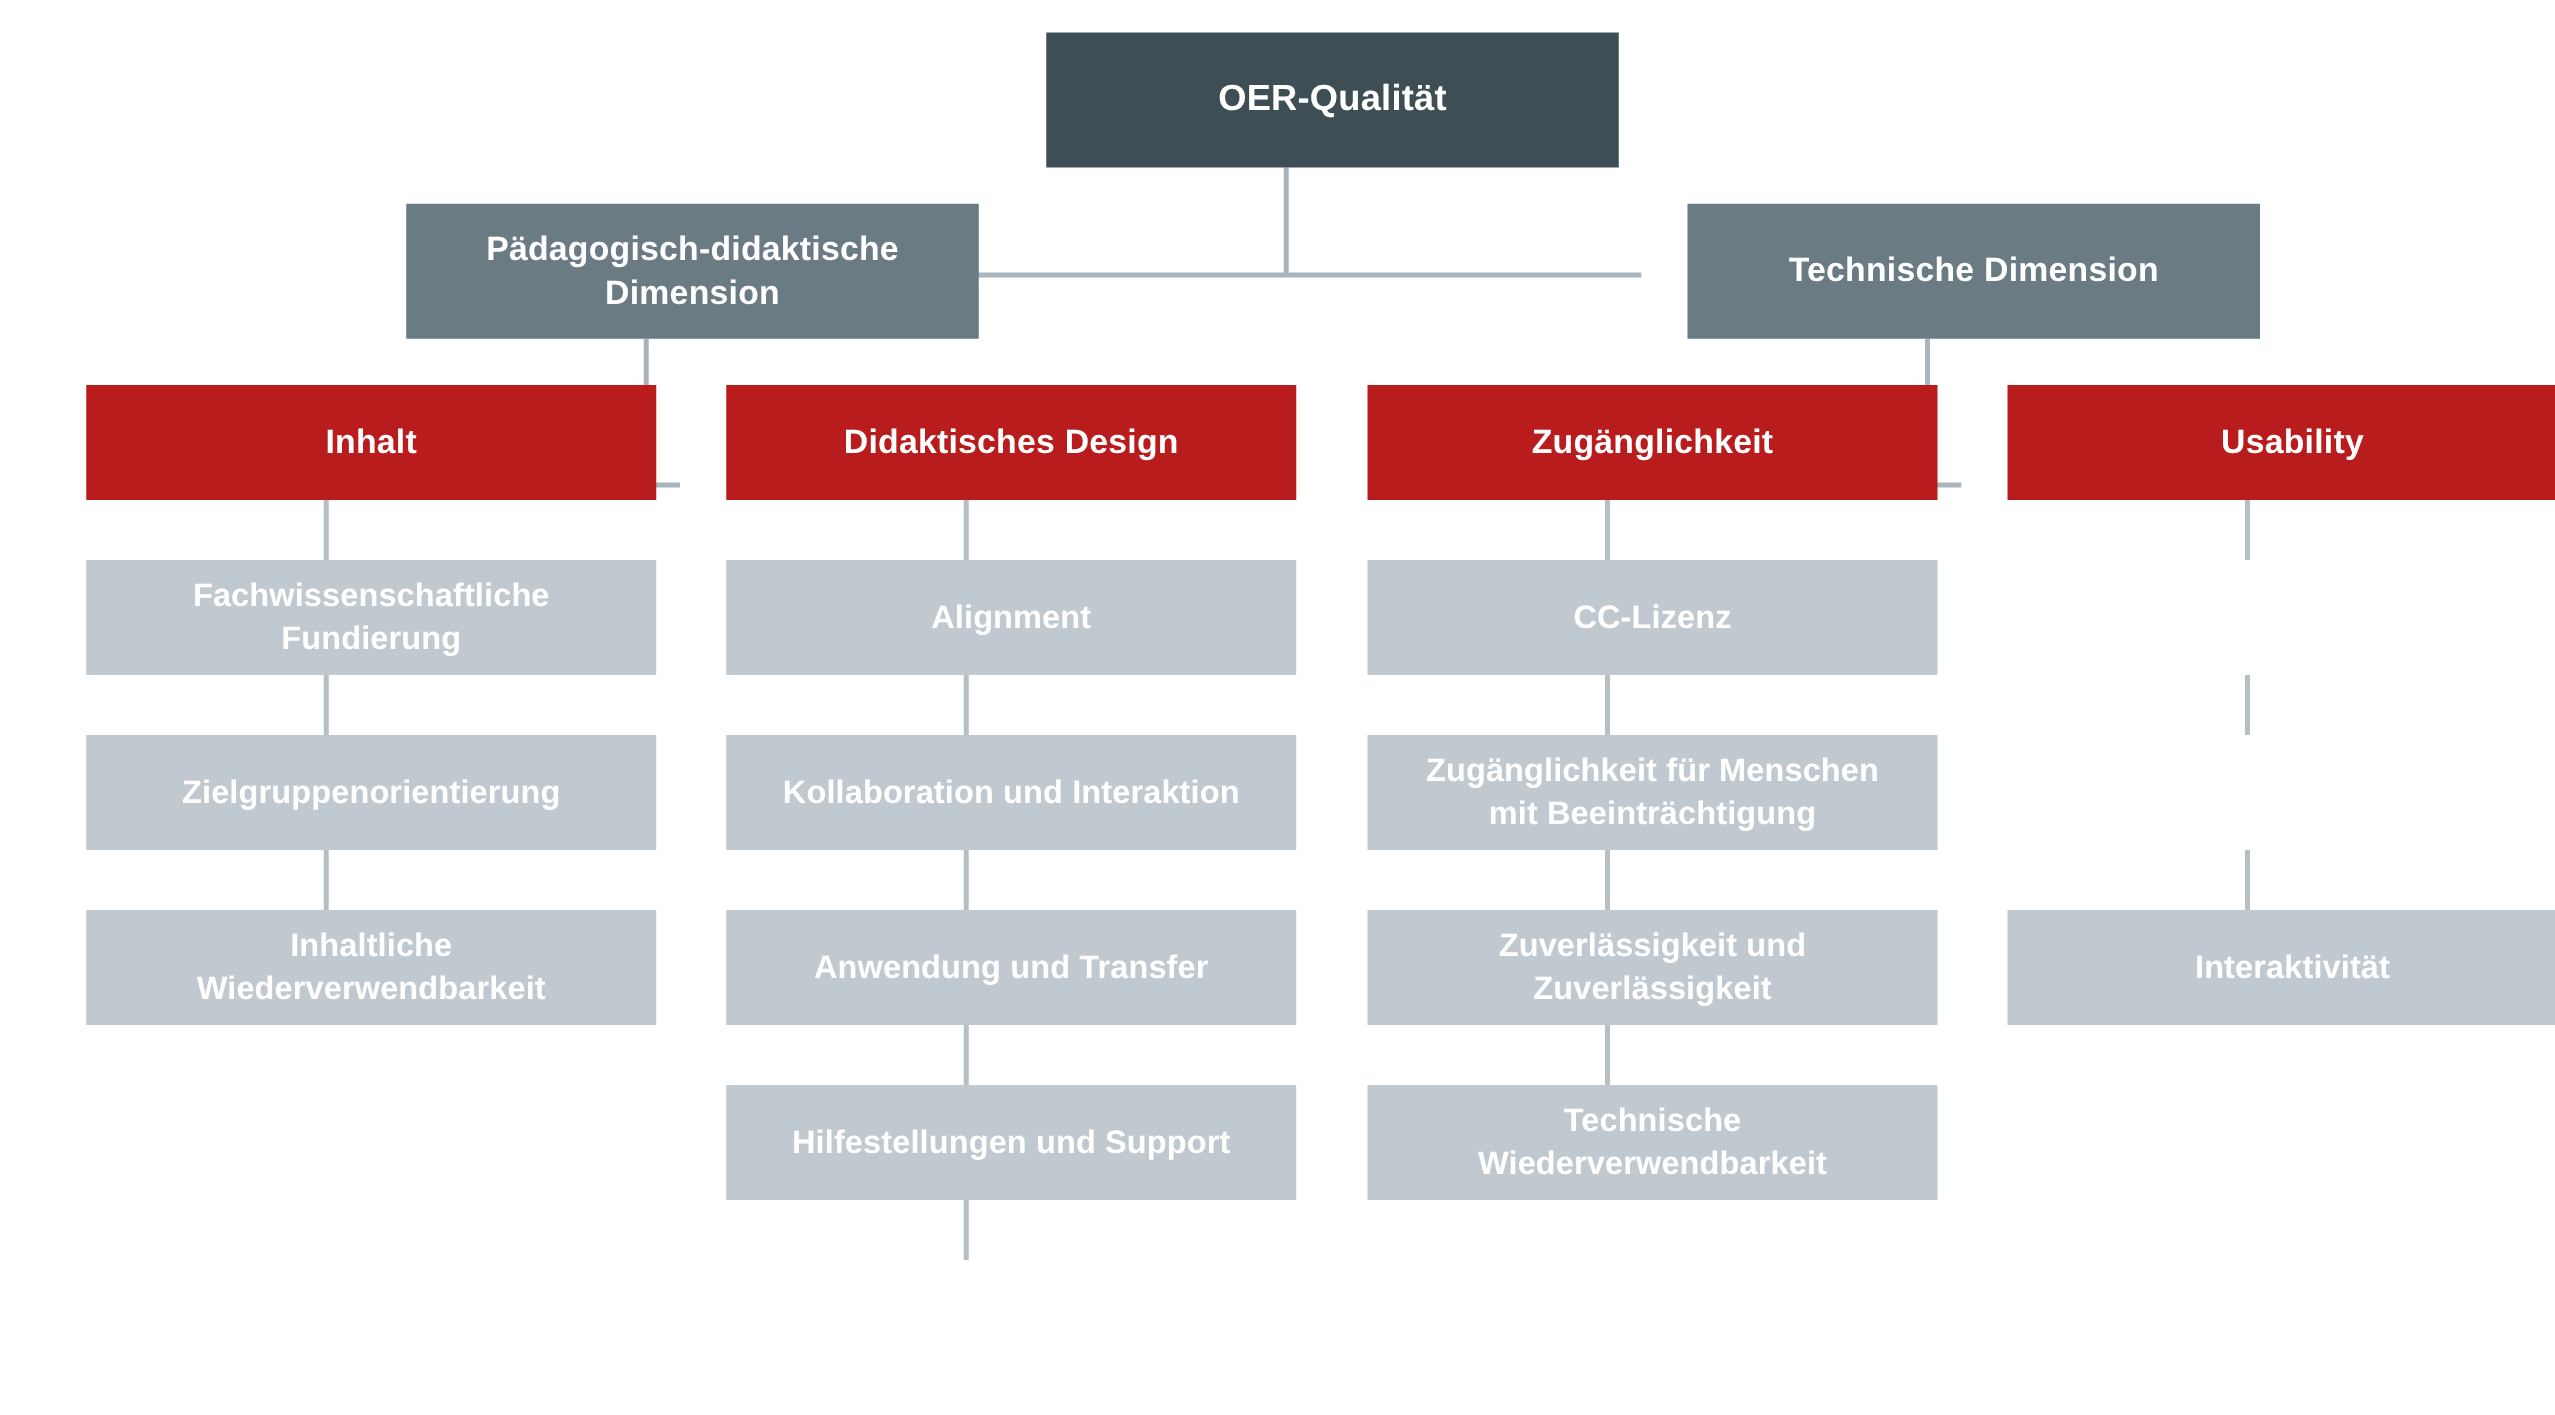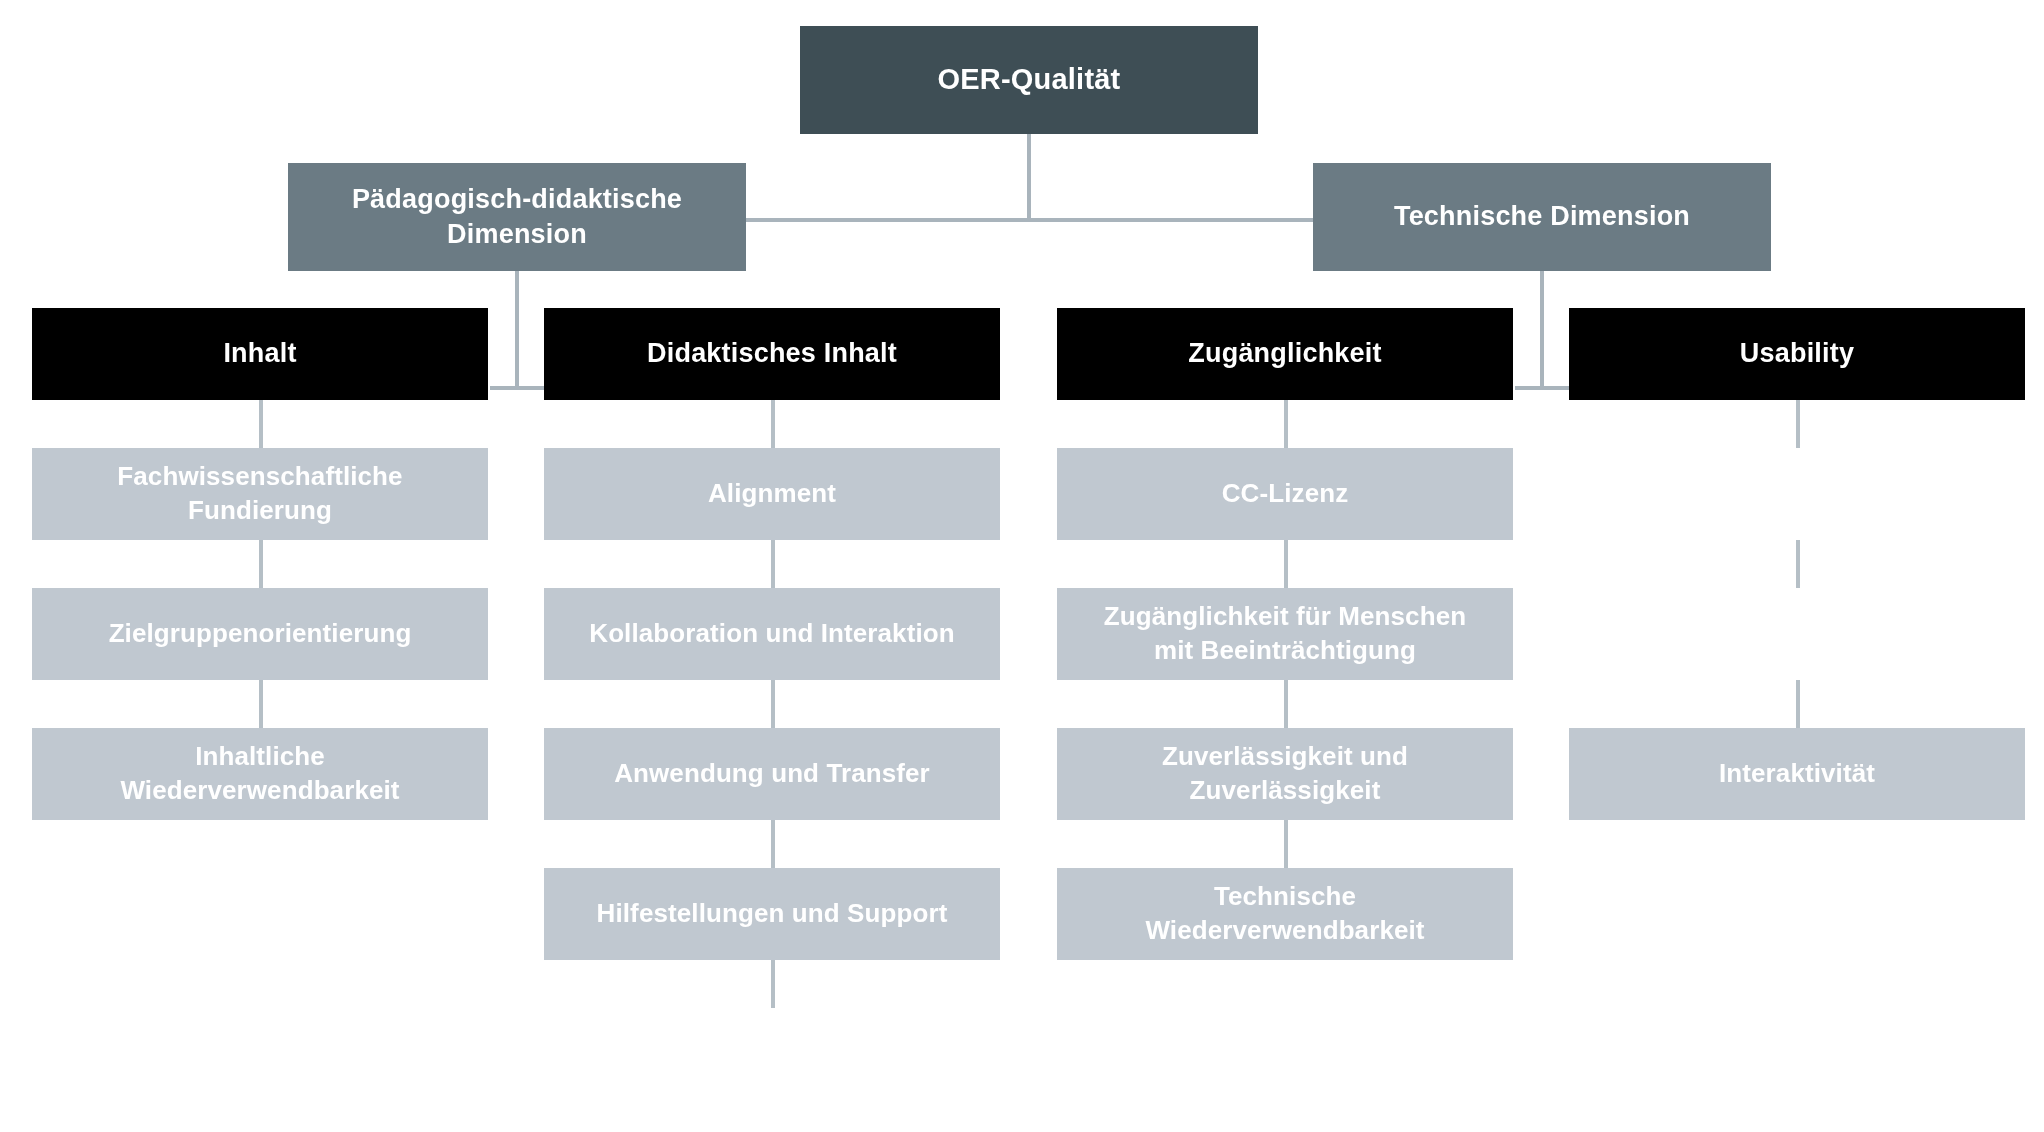--- a/index.html
+++ b/index.html
@@ -10,24 +10,25 @@
     box-sizing:border-box;
     display:flex;
     align-items:center;
     justify-content:center;
     text-align:center;
     color:#ffffff;
     font-weight:bold;
     line-height:1.30;
     padding:4px 28px;
     z-index:3;
+    margin-left:37px;
   }
   .lvl0{background:#3e4e55;font-size:29px;letter-spacing:0.2px;}
   .lvl1{background:#6b7b84;font-size:27px;letter-spacing:0.2px;}
-  .lvl2{background:#000000;font-size:27px;letter-spacing:0.2px;}
+  .lvl2{background:#b91c1c;font-size:27px;letter-spacing:0.2px;}
   .lvl3{background:#c0c8d0;font-size:26px;letter-spacing:0.1px;}
   .link{position:absolute;background:#a9b4bc;z-index:1;}
   .link.v{width:4px;}
   .link.h{height:4px;}
   .link.thin{background:#b5bfc6;}
   .node span{display:block;width:100%;}
 </style>
 </head>
 <body>
 
@@ -74,21 +75,21 @@
 
   <div class="node lvl1" style="left:1313px; top:163px; width:458px; height:108px;">
     <span>Technische Dimension</span>
   </div>
 
   <div class="node lvl2" style="left:32px; top:308px; width:456px; height:92px;">
     <span>Inhalt</span>
   </div>
 
   <div class="node lvl2" style="left:544px; top:308px; width:456px; height:92px;">
-    <span>Didaktisches Inhalt</span>
+    <span>Didaktisches Design</span>
   </div>
 
   <div class="node lvl2" style="left:1057px; top:308px; width:456px; height:92px;">
     <span>Zugänglichkeit</span>
   </div>
 
   <div class="node lvl2" style="left:1569px; top:308px; width:456px; height:92px;">
     <span>Usability</span>
   </div>
 

